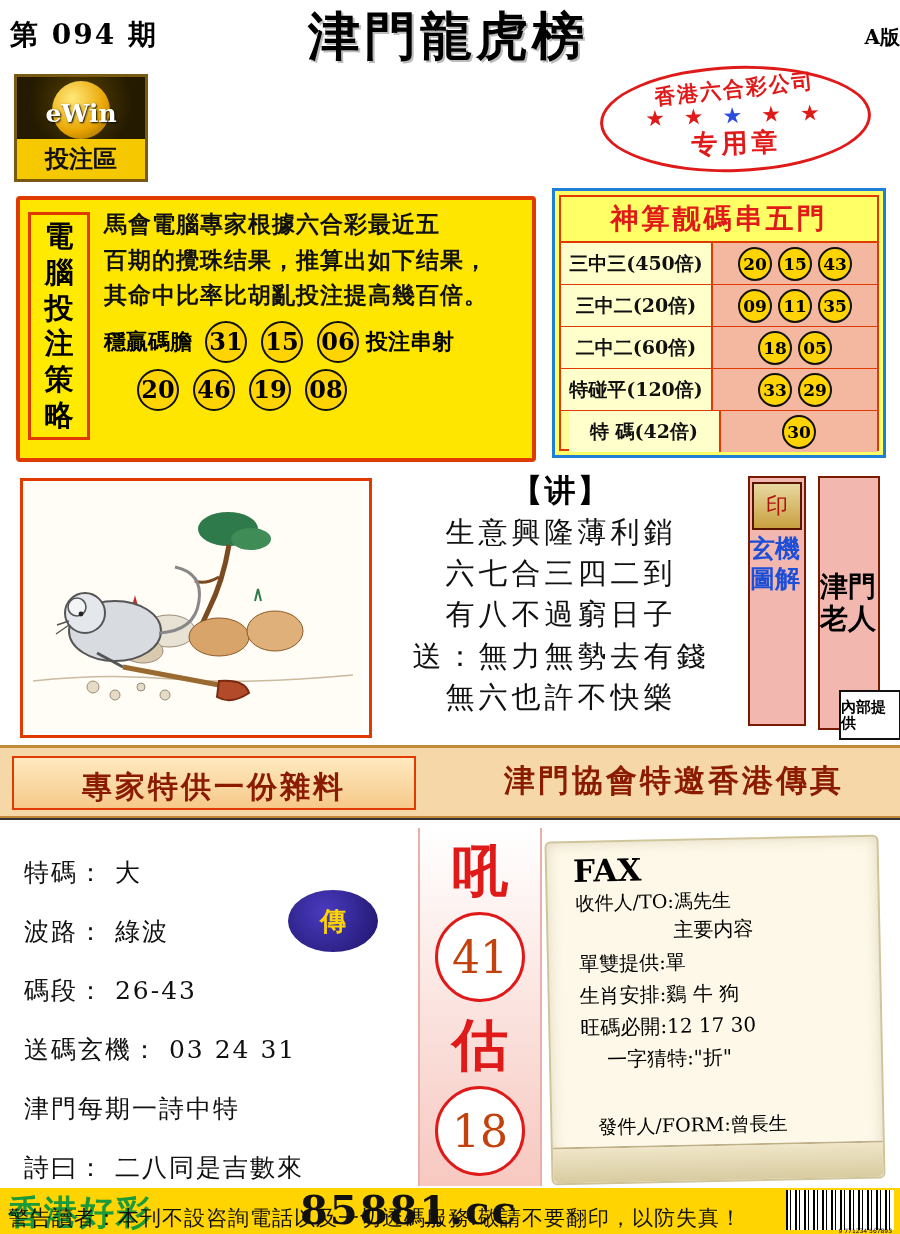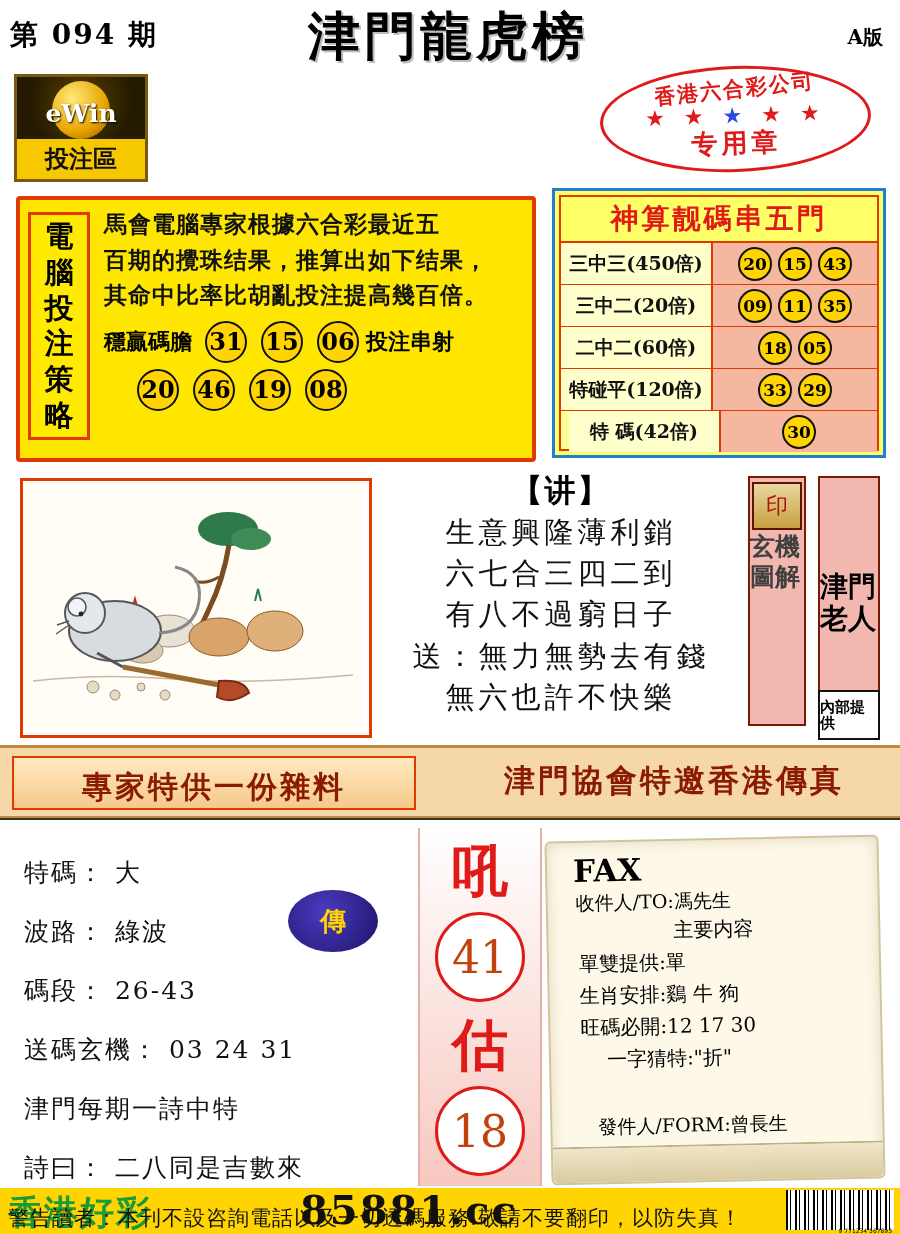--- a/index.html
+++ b/index.html
@@ -9,21 +9,21 @@
     font-family:"DejaVu Sans","Liberation Sans",sans-serif;
     position:relative;overflow:hidden;
   }
   .page{position:absolute;inset:0;background:#fff;}
 
   
   .header{position:absolute;left:0;top:0;width:900px;height:64px;}
   .issue{position:absolute;left:10px;top:16px;font-size:28px;font-weight:bold;font-family:"DejaVu Serif","Liberation Serif",serif;letter-spacing:2px;color:#000;}
   .masthead{position:absolute;left:248px;top:2px;width:400px;text-align:center;font-size:52px;font-weight:bold;font-family:"DejaVu Serif","Liberation Serif",serif;color:#000;letter-spacing:4px;
     text-shadow:2px 2px 0 #bbb;}
-  .edition{position:absolute;right:17px;top:24px;font-size:20px;font-weight:bold;font-family:"DejaVu Serif","Liberation Serif",serif;text-align:right;}
+  .edition{position:absolute;right:0;top:24px;font-size:20px;font-weight:bold;font-family:"DejaVu Serif","Liberation Serif",serif;text-align:right;}
 
   
   .ewin{position:absolute;left:14px;top:74px;width:128px;height:102px;border:3px solid #7a5a12;background:#fff;}
   .ewin-top{position:relative;height:62px;background:radial-gradient(circle at 50% 40%,#5a4300 0%,#241a00 70%);overflow:hidden;}
   .ewin-ball{position:absolute;left:50%;top:4px;transform:translateX(-50%);width:58px;height:58px;border-radius:50%;
     background:radial-gradient(circle at 35% 30%,#ffe97a,#e8a400 60%,#8a5c00);}
   .ewin-text{position:absolute;left:0;right:0;top:22px;text-align:center;color:#fff;font-size:25px;font-weight:bold;font-family:"DejaVu Serif","Liberation Serif",serif;text-shadow:1px 1px 2px #000;}
   .ewin-bottom{height:40px;background:#f5c800;display:flex;align-items:center;justify-content:center;}
   .ewin-bottom span{font-size:24px;font-weight:bold;color:#111;font-family:"DejaVu Serif","Liberation Serif",serif;}
 
@@ -69,25 +69,25 @@
 
   
   .poem{position:absolute;left:386px;top:470px;width:350px;text-align:center;}
   .poem-head{font-size:31px;font-weight:bold;font-family:"DejaVu Serif","Liberation Serif",serif;letter-spacing:2px;}
   .poem-line{font-size:29px;font-family:"DejaVu Serif","Liberation Serif",serif;letter-spacing:4px;line-height:1.42;color:#111;}
 
   
   .xuanji{position:absolute;left:748px;top:476px;width:58px;height:250px;border:2px solid #7a1a00;background:#f2b8b0;
     display:flex;flex-direction:column;align-items:center;padding-top:4px;box-sizing:border-box;}
   .xuanji-icon{width:46px;height:44px;border:2px solid #5a1400;background:linear-gradient(#e8d8a0,#c8a040);display:flex;align-items:center;justify-content:center;font-size:22px;color:#b01010;}
-  .xuanji-txt{font-size:25px;font-weight:bold;font-family:Liberation Mono, monospace;color:#404040;line-height:1.18;margin-top:4px;}
+  .xuanji-txt{font-size:25px;font-weight:bold;font-family:Liberation Serif, serif;color:#1d4ed8;line-height:1.18;margin-top:4px;}
   .jinmen{position:absolute;left:818px;top:476px;width:58px;height:250px;border:2px solid #7a1a00;background:#f2b8b0;
     display:flex;flex-direction:column;align-items:center;justify-content:center;}
   .jinmen span{font-size:28px;font-weight:bold;font-family:"DejaVu Serif","Liberation Serif",serif;line-height:1.15;}
-  .neibu{position:absolute;left:818px;top:690px;width:58px;height:46px;border:2px solid #111;background:#fff;display:flex;align-items:center;justify-content:center;}
+  .neibu{position:absolute;left:839px;top:690px;width:58px;height:46px;border:2px solid #111;background:#fff;display:flex;align-items:center;justify-content:center;}
   .neibu span{font-size:15px;font-weight:bold;font-family:"DejaVu Serif","Liberation Serif",serif;line-height:1.1;}
 
   
   .banner-wrap{position:absolute;left:0;top:745px;width:900px;height:68px;background:#f5d7a8;border-top:3px solid #c08a3a;border-bottom:3px solid #c08a3a;}
   .banner1{position:absolute;left:12px;top:8px;width:400px;height:50px;border:2px solid #e03a00;background:linear-gradient(#ffe9c0,#f6c98a);
     display:flex;align-items:flex-end;justify-content:center;}
   .banner1 span{font-size:30px;font-weight:bold;font-family:"DejaVu Serif","Liberation Serif",serif;color:#8a1a00;letter-spacing:3px;}
   .banner2{position:absolute;left:458px;top:8px;width:432px;height:50px;display:flex;align-items:center;justify-content:center;}
   .banner2 span{font-size:31px;font-weight:bold;font-family:"DejaVu Serif","Liberation Serif",serif;color:#8a1a00;letter-spacing:3px;}
 

